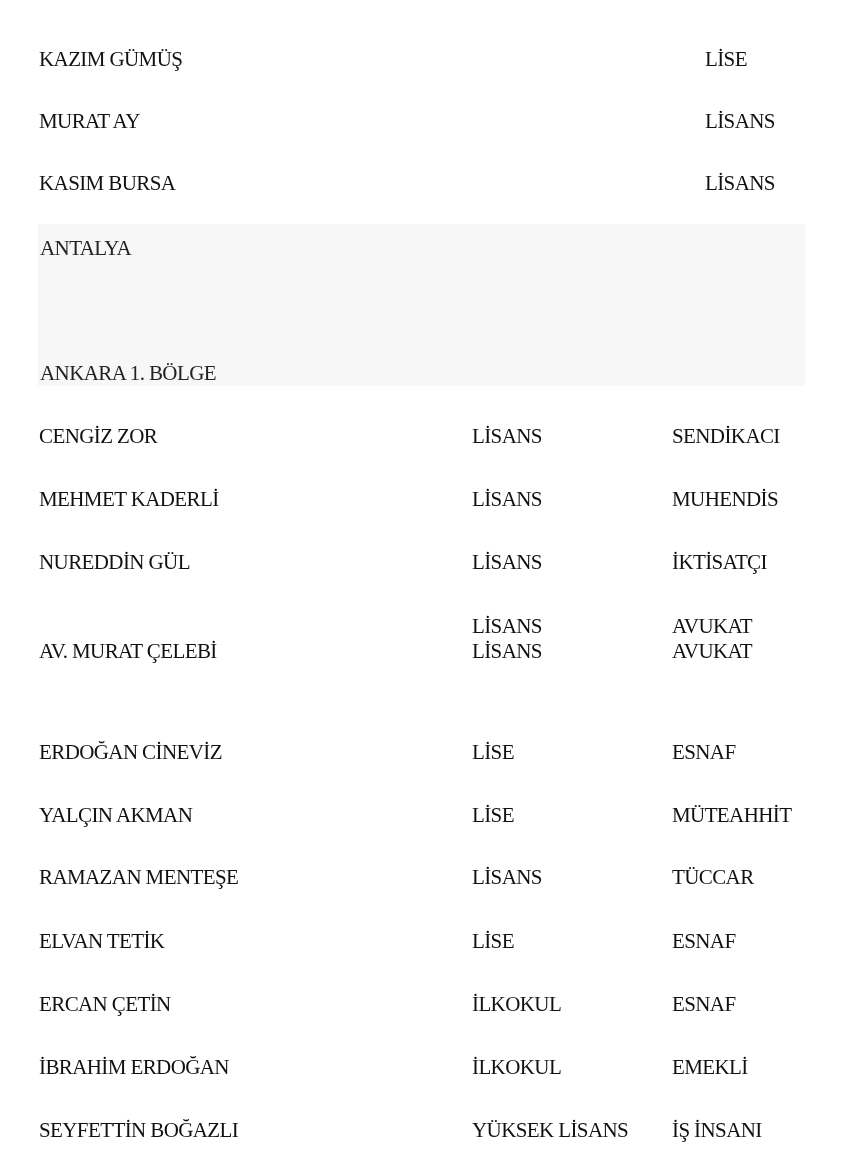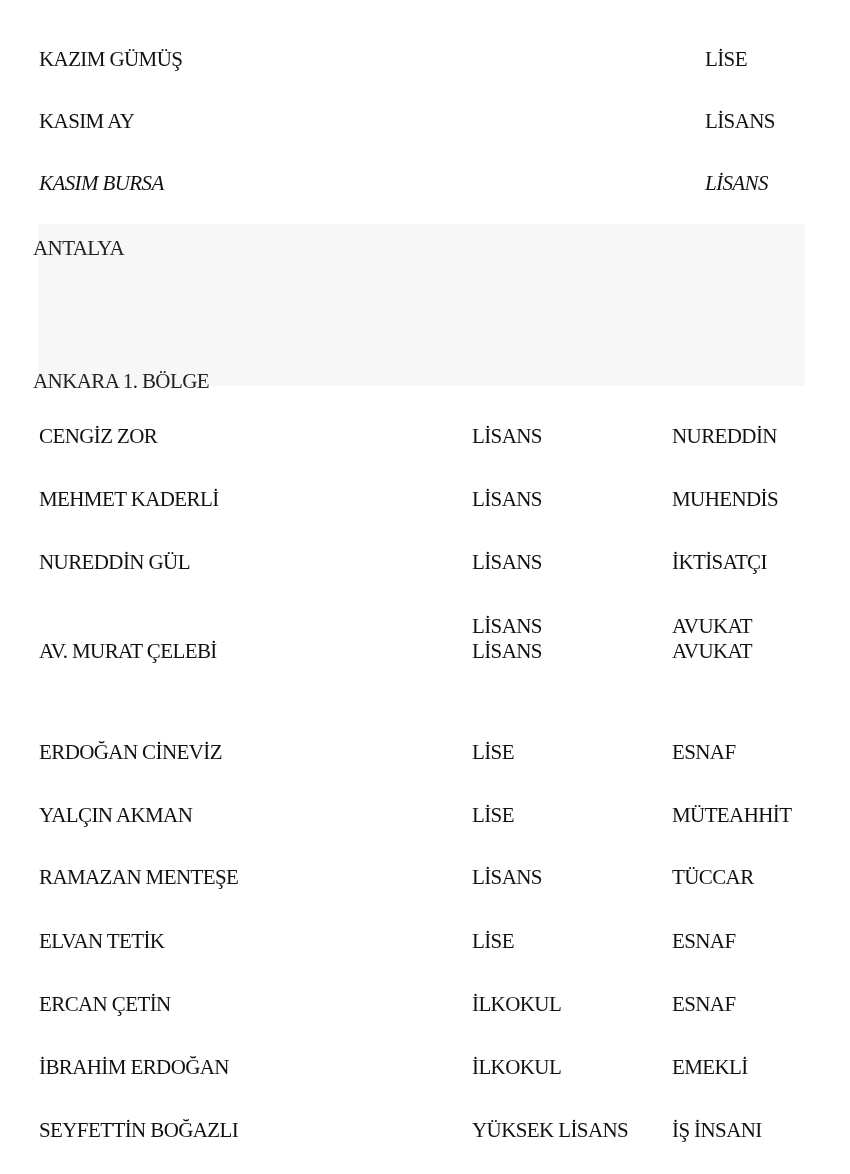--- a/index.html
+++ b/index.html
@@ -42,53 +42,53 @@
     .band {
       position: absolute;
       left: 38px;
       top: 224px;
       width: 767px;
       height: 162px;
       background: #f8f7f8;
     }
     .band-label {
       position: absolute;
-      left: 33px;
+      left: 40px;
       font-size: 21px;
       letter-spacing: -0.6px;
       line-height: 30px;
       color: #222222;
     }
   </style>
 </head>
 <body>
 
 <div class="page">
 
   <div class="row" style="top:44px;">
     <span class="cell col-name">KAZIM GÜMÜŞ</span>
     <span class="cell col-edu3">LİSE</span>
   </div>
   <div class="row" style="top:106px;">
-    <span class="cell col-name">KASIM AY</span>
+    <span class="cell col-name">MURAT AY</span>
     <span class="cell col-edu3">LİSANS</span>
   </div>
-  <div class="row" style="top:168px;font-style:italic;">
+  <div class="row" style="top:168px;">
     <span class="cell col-name">KASIM BURSA</span>
     <span class="cell col-edu3">LİSANS</span>
   </div>
 
   <div class="band"></div>
   <span class="band-label" style="top:233px;">ANTALYA</span>
-  <span class="band-label" style="top:358px;margin-top:8px;">ANKARA 1. BÖLGE</span>
+  <span class="band-label" style="top:358px;">ANKARA 1. BÖLGE</span>
 
   <div class="row" style="top:421px;">
     <span class="cell col-name">CENGİZ ZOR</span>
     <span class="cell col-edu">LİSANS</span>
-    <span class="cell col-job">NUREDDİN</span>
+    <span class="cell col-job">SENDİKACI</span>
   </div>
   <div class="row" style="top:484px;">
     <span class="cell col-name">MEHMET KADERLİ</span>
     <span class="cell col-edu">LİSANS</span>
     <span class="cell col-job">MUHENDİS</span>
   </div>
   <div class="row" style="top:547px;">
     <span class="cell col-name">NUREDDİN GÜL</span>
     <span class="cell col-edu">LİSANS</span>
     <span class="cell col-job">İKTİSATÇI</span>

